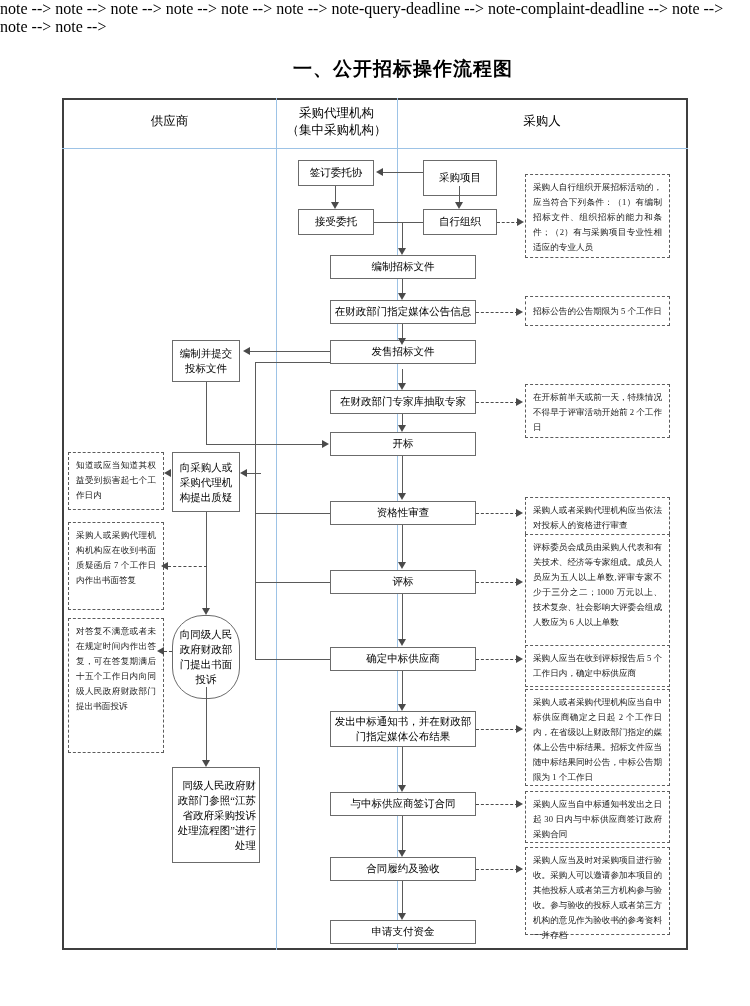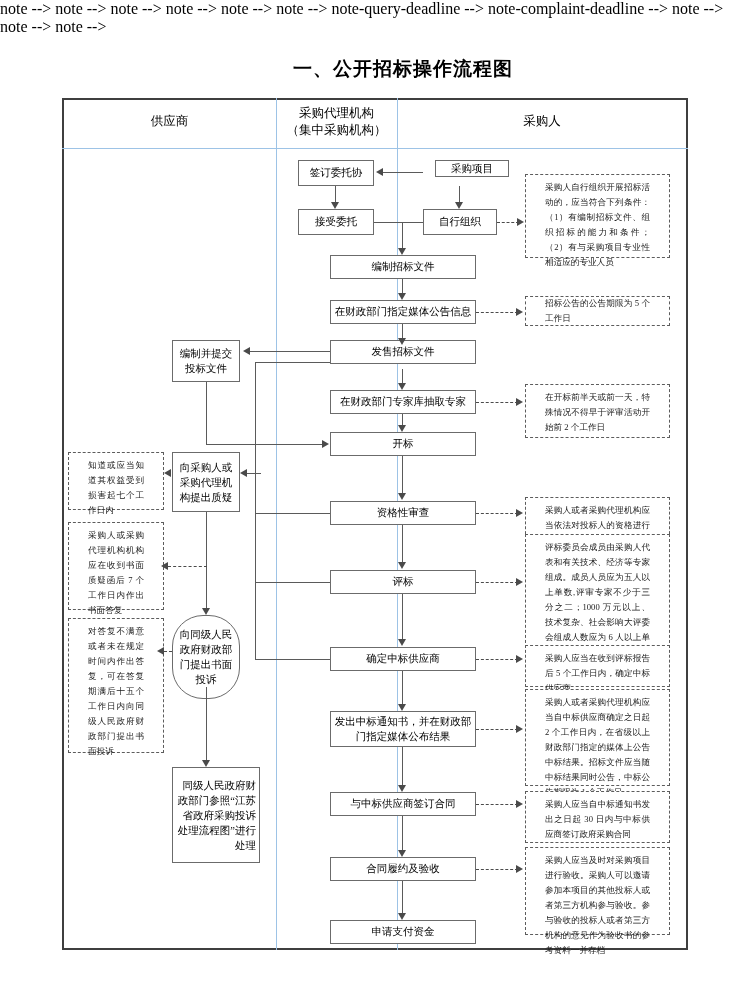--- a/index.html
+++ b/index.html
@@ -70,21 +70,21 @@
   .box.tall { line-height: 15px; }
 
   
   .note {
     position: absolute;
     box-sizing: border-box;
     border: 1.3px dashed #5c5c5c;
     background: #ffffff;
     font-size: 8.6px;
     line-height: 15px;
-    padding: 5px 19px;
+    padding: 5px 7px;
     text-align: justify;
     color: #1a1a1a;
   }
   .note.center-v { display: flex; align-items: center; }
 
   
   .ln {
     position: absolute;
     background: #5a5a5a;
   }
@@ -132,21 +132,21 @@
   
   <div class="lane-label" style="left:64px; top:113px; width:211px;">供应商</div>
   <div class="lane-label" style="left:277px; top:105px; width:119px;">
     <div>采购代理机构</div>
     <div>（集中采购机构）</div>
   </div>
   <div class="lane-label" style="left:398px; top:113px; width:288px;">采购人</div>
 
   
   <div class="box" style="left:298px; top:160px; width:76px; height:26px;">签订委托协</div>
-  <div class="box" style="left:423px; top:160px; width:74px; height:17px;margin-left:12px;">采购项目</div>
+  <div class="box" style="left:423px; top:160px; width:74px; height:36px;">采购项目</div>
   <div class="box" style="left:298px; top:209px; width:76px; height:26px;">接受委托</div>
   <div class="box" style="left:423px; top:209px; width:74px; height:26px;">自行组织</div>
 
   <div class="box" style="left:330px; top:255px; width:146px; height:24px;">编制招标文件</div>
   <div class="box" style="left:330px; top:300px; width:146px; height:24px;">在财政部门指定媒体公告信息</div>
   <div class="box" style="left:330px; top:340px; width:146px; height:24px;">发售招标文件</div>
   <div class="box" style="left:330px; top:390px; width:146px; height:24px;">在财政部门专家库抽取专家</div>
   <div class="box" style="left:330px; top:432px; width:146px; height:24px;">开标</div>
   <div class="box" style="left:330px; top:501px; width:146px; height:24px;">资格性审查</div>
   <div class="box" style="left:330px; top:570px; width:146px; height:24px;">评标</div>

